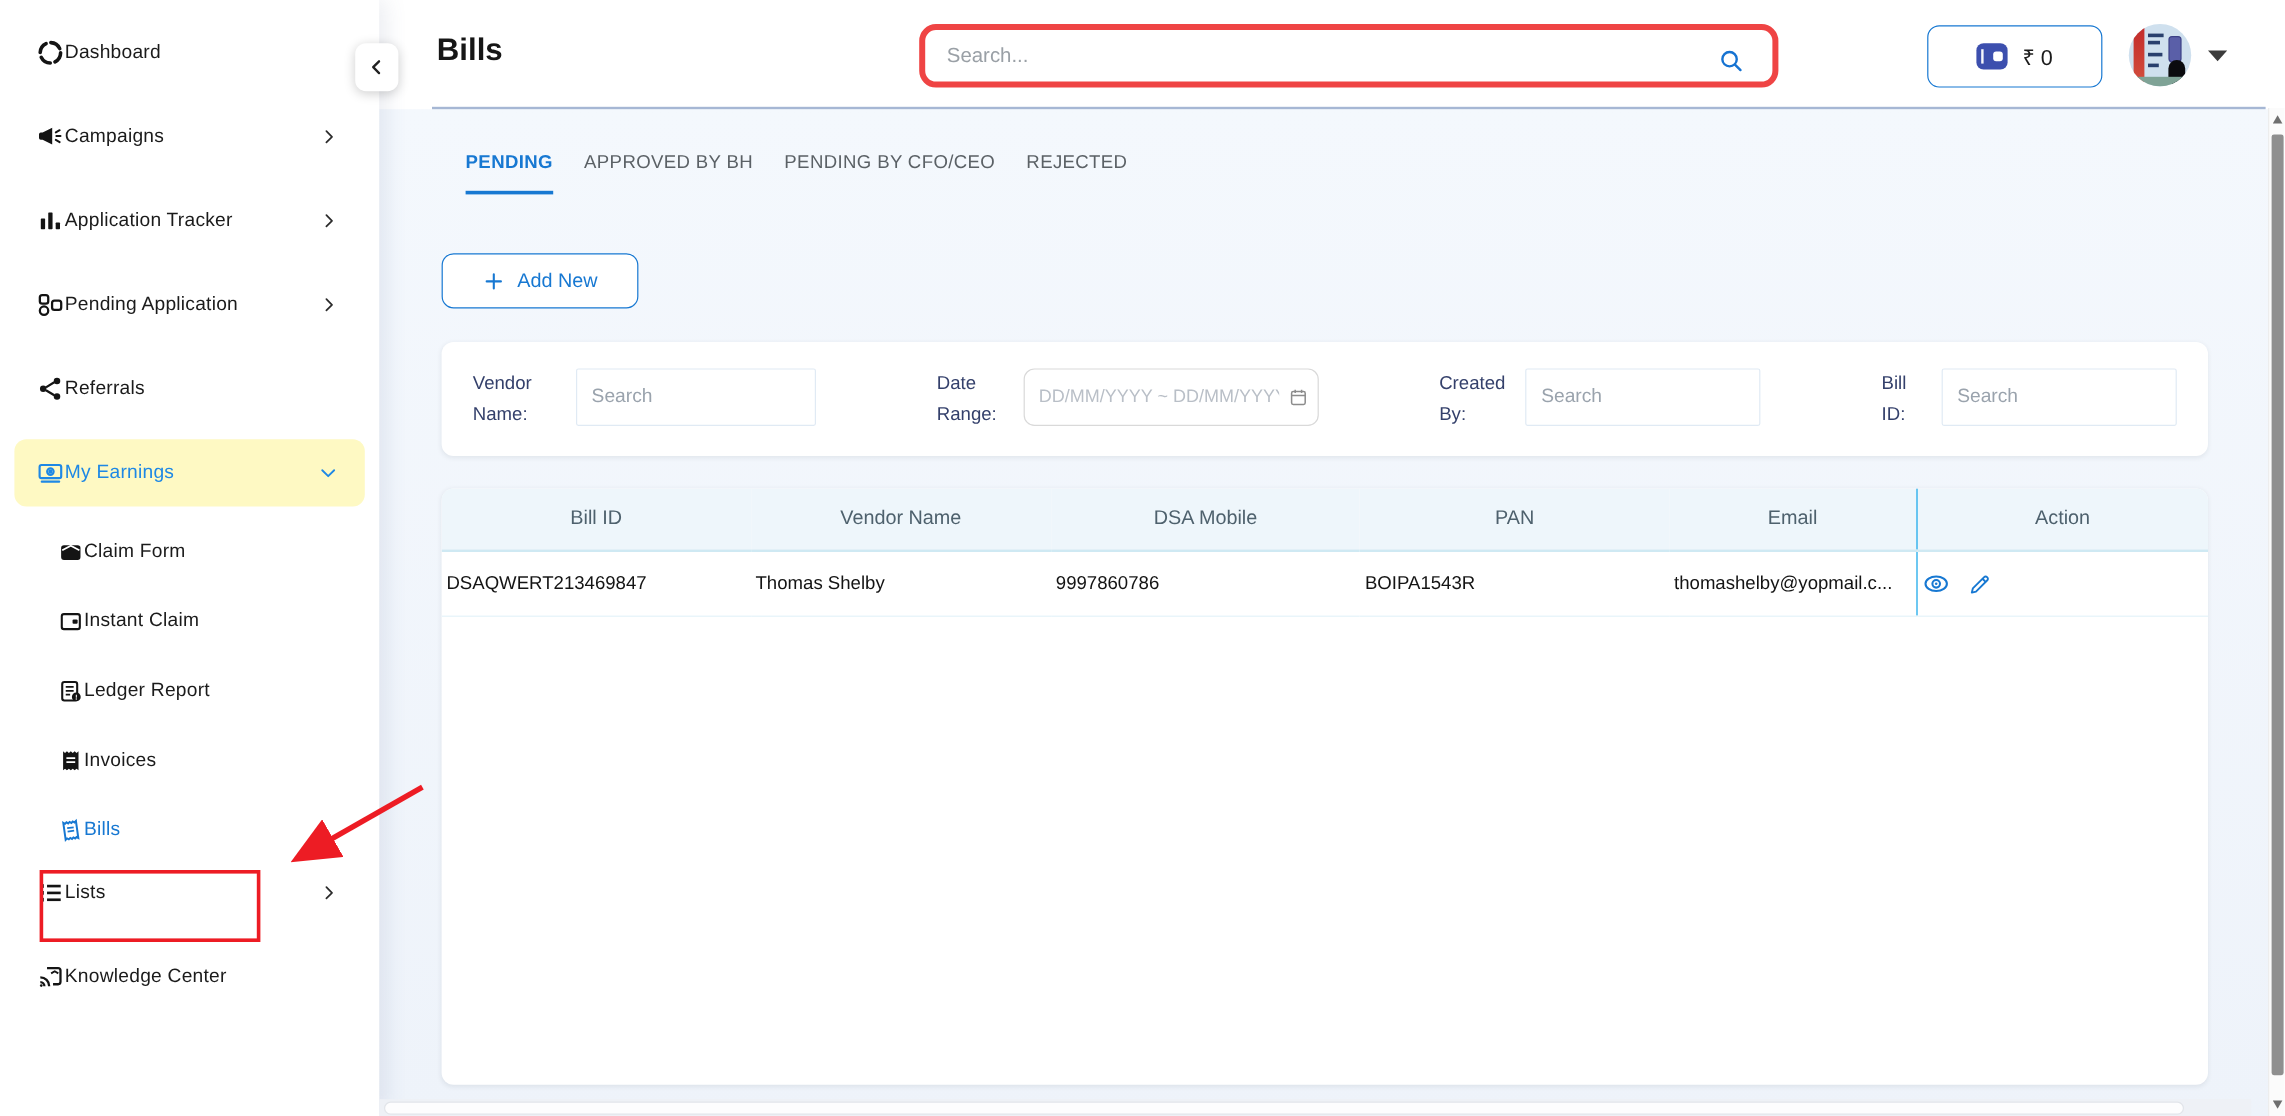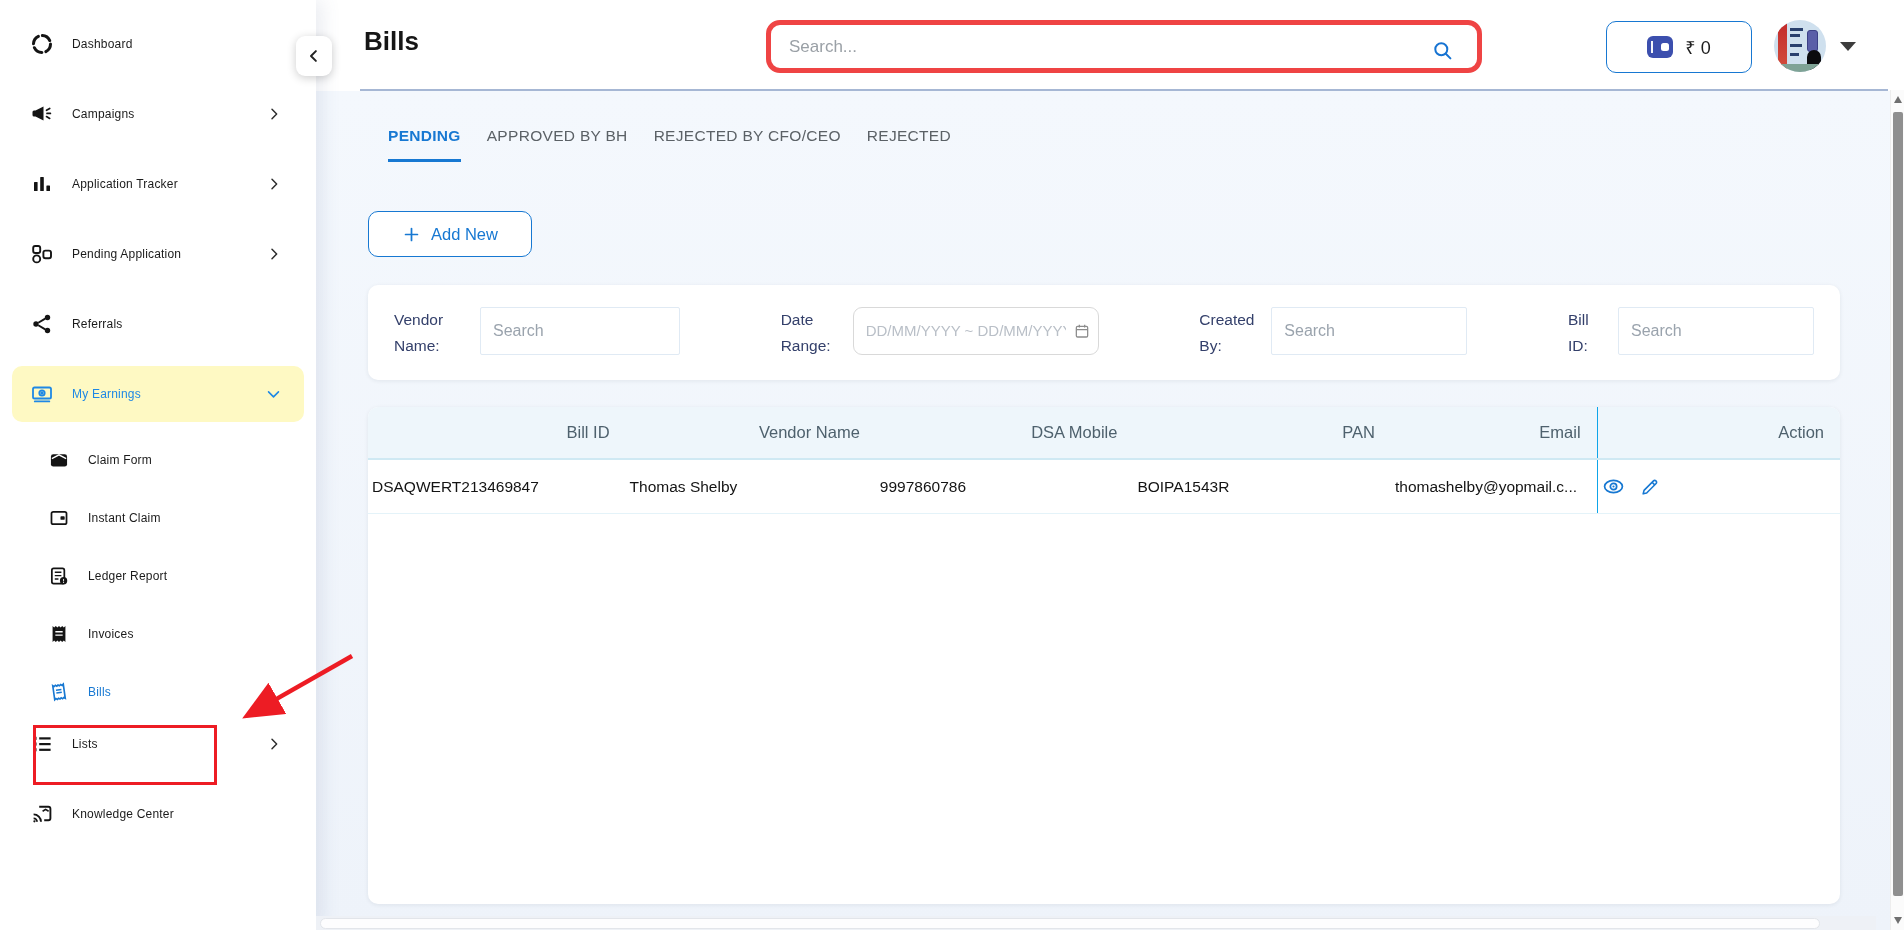--- a/index.html
+++ b/index.html
@@ -6,21 +6,21 @@
   html,body { width:1904px; height:930px; }
   body { font-family:"Liberation Sans","DejaVu Sans",sans-serif; background:#fff; overflow:hidden; }
   #app { position:relative; width:1904px; height:930px; background:#fff; overflow:hidden; }
 
   
   .sidebar { position:absolute; left:0; top:0; width:316px; height:930px; background:#fff;
              box-shadow:6px 0 18px rgba(80,100,140,.12); z-index:5; }
   .nav { padding-top:16px; }
   .itm { height:56px; margin:0 12px 14px 12px; display:flex; align-items:center; padding-left:18px;
          border-radius:10px; position:relative; cursor:pointer; }
-  .itm .lbl { font-size:12px; color:#1b1b1b; margin-left:18px; letter-spacing:.2px; }
+  .itm .lbl { font-size:16px; color:#1b1b1b; letter-spacing:.2px; }
   .itm .ic { width:24px; height:24px; flex:0 0 24px; display:flex; align-items:center; justify-content:center; }
   .itm .chev { position:absolute; right:22px; top:50%; transform:translateY(-50%); display:flex; }
   .itm.active { background:#fef9c3; }
   .itm.active .lbl { color:#1e88e5; font-weight:500; }
   .sub { height:48px; margin:0 12px 10px 12px; padding-left:36px; }
   .sub .ic { width:22px; height:22px; flex:0 0 22px; }
   .sub.first { margin-top:6px; }
   .sub.last { margin-bottom:0; }
   .blue .lbl { color:#1778d2; }
 
@@ -89,21 +89,21 @@
   .datewrap { position:relative; }
   .dateinput { width:246px; height:48px; border:1px solid #d9d9d9; border-radius:9px;
                padding:0 32px 0 12px; font-size:15px; color:#555; outline:none; font-family:inherit; background:#fff; }
   .dateinput::placeholder { color:#b9bfc7; }
   .datewrap .cal { position:absolute; right:9px; top:16px; cursor:pointer; }
 
   
   .table-card { position:absolute; left:52px; top:316px; width:1472px; height:497px; background:#fff;
                 border-radius:10px; box-shadow:0 1px 4px rgba(21,34,50,.08); overflow:hidden; }
   table { width:100%; border-collapse:collapse; table-layout:fixed; }
-  th { text-align:right; background:#eef6fb; color:#4e616d; font-size:16.5px; font-weight:400;
+  th { text-align:center; background:#eef6fb; color:#4e616d; font-size:16.5px; font-weight:400;
        padding:16px 16px; border-bottom:2px solid #cfe9f3; }
   td { padding:15px 4px; font-size:15.5px; color:#141414; border-bottom:1px solid #e4f3f9;
        white-space:nowrap; overflow:hidden; }
   th.action-col, td.action-col { border-left:1px solid #0ea5e9; }
   .acts { display:flex; gap:15px; align-items:center; }
   .act-icon { cursor:pointer; display:flex; }
 
   
   .vscroll { position:absolute; right:0; top:90px; bottom:0; width:14px; background:#fbfbfb;
              border-left:1px solid #ededed; z-index:8; }
@@ -348,21 +348,21 @@
       <div class="caret"></div>
 
       <div class="top-divider"></div>
     </header>
 
     <div class="content">
 
       <div class="tabs">
         <div class="tab active">PENDING</div>
         <div class="tab">APPROVED BY BH</div>
-        <div class="tab">REJECTED BY CFO/CEO</div>
+        <div class="tab">PENDING BY CFO/CEO</div>
         <div class="tab">REJECTED</div>
       </div>
 
       <button class="add-btn">
         <span style="display:flex;">
           <svg width="19" height="19" viewBox="0 0 24 24" stroke="#1778d2" stroke-width="2.2" stroke-linecap="round">
               <path d="M12 4.5v15M4.5 12h15"></path>
             </svg>
         </span>
         <span>Add New</span>

